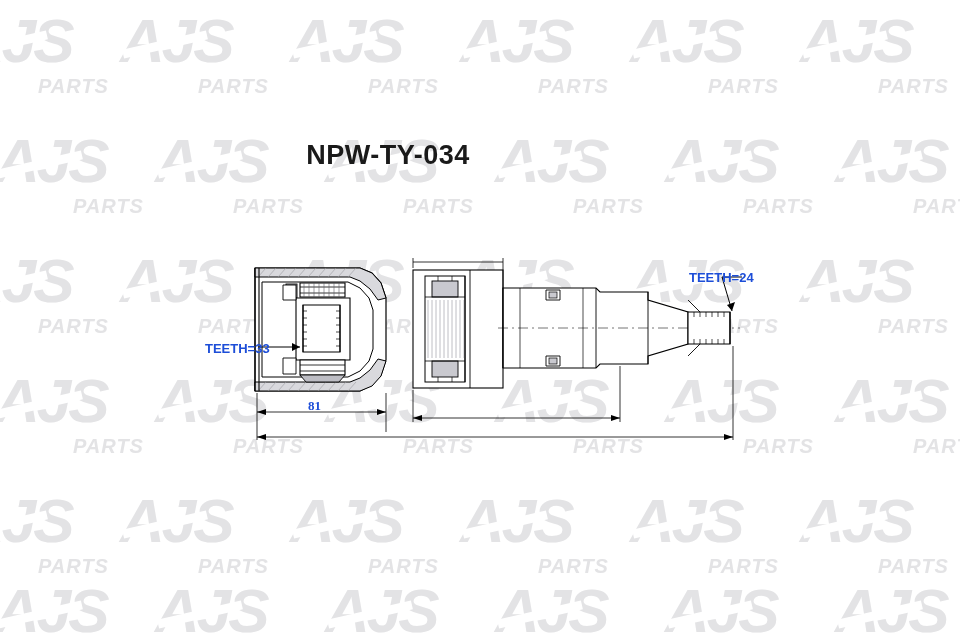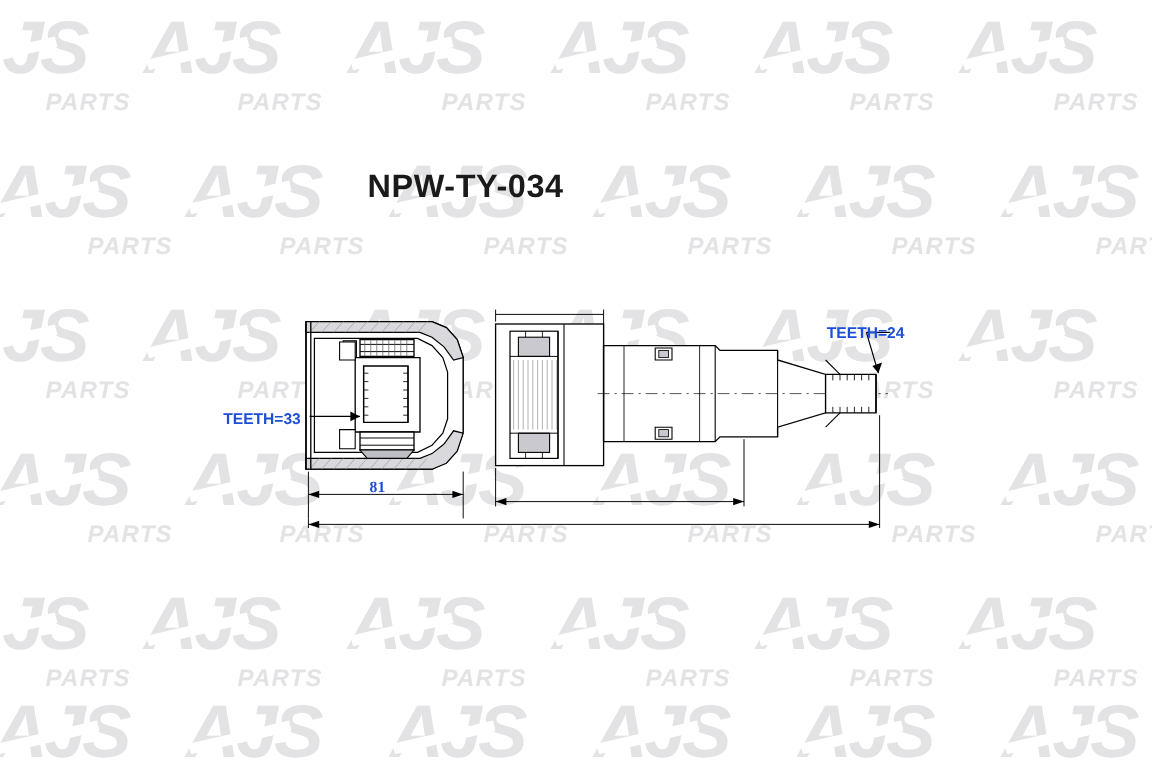--- a/index.html
+++ b/index.html
@@ -87,21 +87,21 @@
     font-family: "Liberation Sans", sans-serif;
   }
   .lbl {
     position: absolute;
     font-size: 13px;
     font-weight: bold;
     color: #1d4ed8;
     font-family: "Liberation Sans", sans-serif;
     white-space: nowrap;
   }
-  #lbl-teeth33 { left: 186px; top: 341px; }
+  #lbl-teeth33 { left: 205px; top: 341px; }
   #lbl-teeth24 { left: 689px; top: 270px; }
   #lbl-dim81   { left: 308px; top: 398px; font-family: Liberation Serif, serif; }
 </style>
 </head>
 <body>
 
 <div id="page">
 
   <div id="watermarks">
       <div class="wm" style="left: -40px; top: 10px;">

